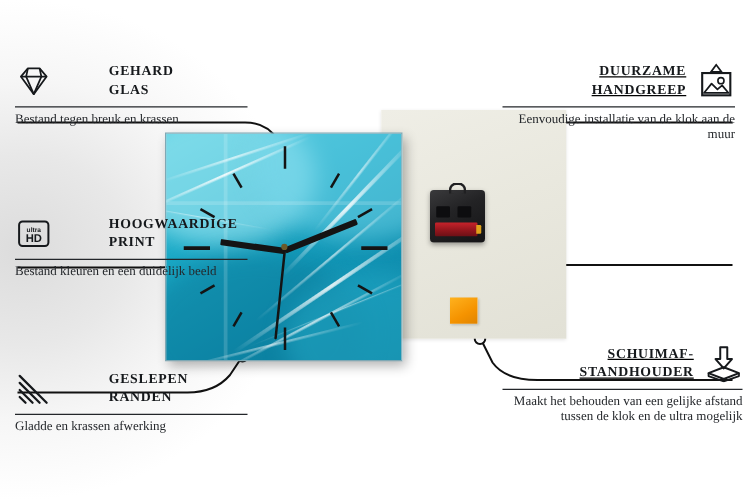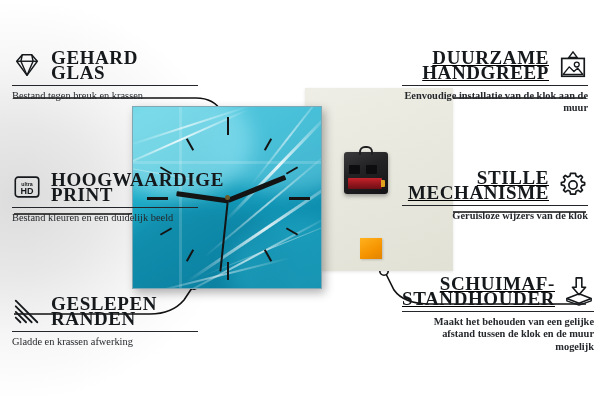--- a/index.html
+++ b/index.html
@@ -25,35 +25,36 @@
   #wires circle { fill: #ffffff; stroke: #111111; stroke-width: 1.6; }
 
   
   .feature { position: absolute; width: 186px; }
   .feature .head { display: flex; align-items: center; gap: 9px; }
   .feature.right .head { flex-direction: row-reverse; text-decoration: underline; }
   .ficon { width: 30px; height: 30px; flex: 0 0 30px; display: block; }
   .ftitle {
     font-family: "Liberation Serif", serif;
     font-weight: bold;
-    font-size: 19px;
+    font-size: 11px;
     line-height: 15px;
     letter-spacing: 0.6px;
     color: #16191c;
     text-transform: uppercase;
+    margin-left: 36px;
   }
   .feature.right .ftitle { text-align: right; }
   .rule { height: 0; border-top: 1.4px solid #23262a; margin: 5px 0 4px 0; }
   .fdesc {
     font-family: "Liberation Serif", serif;
     font-size: 10.4px;
     line-height: 12.4px;
     color: #25282c;
   }
-  .feature.right .fdesc { text-align: right; font-weight: bold; }
+  .feature.right .fdesc { text-align: right; }
 
   
   #feat-gehard-glas      { left: 12px;  top: 50px;  }
   #feat-hoogwaardige-print { left: 12px; top: 172px; }
   #feat-geslepen-randen  { left: 12px;  top: 296px; }
   
   #feat-duurzame-handgreep { left: 402px; top: 50px;  }
   #feat-stille-mechanisme  { left: 402px; top: 170px; }
   #feat-schuimaf-standhouder { left: 402px; top: 276px; }
 
@@ -277,47 +278,30 @@
       </svg>
       <div class="ftitle">
         <span>DUURZAME</span><br>
         <span>HANDGREEP</span>
       </div>
     </div>
     <div class="rule"></div>
     <div class="fdesc">Eenvoudige installatie van de klok aan de muur</div>
   </div>
 
-  <div class="feature right" id="feat-stille-mechanisme">
-    <div class="head">
-      <svg class="ficon" viewBox="0 0 32 32">
-        <path d="M16 3.5 l2.6 0 0.7 3.0 2.3 1.0 2.6 -1.7 1.9 1.9 -1.7 2.6 1.0 2.3 3.0 0.7 0 2.6
-                 -3.0 0.7 -1.0 2.3 1.7 2.6 -1.9 1.9 -2.6 -1.7 -2.3 1.0 -0.7 3.0 -2.6 0 -2.6 0
-                 -0.7 -3.0 -2.3 -1.0 -2.6 1.7 -1.9 -1.9 1.7 -2.6 -1.0 -2.3 -3.0 -0.7 0 -2.6
-                 3.0 -0.7 1.0 -2.3 -1.7 -2.6 1.9 -1.9 2.6 1.7 2.3 -1.0 0.7 -3.0 2.6 0 Z" fill="none" stroke="#16191c" stroke-width="1.8" stroke-linejoin="round"></path>
-        <circle cx="16" cy="16" r="4.4" fill="none" stroke="#16191c" stroke-width="1.8"></circle>
-      </svg>
-      <div class="ftitle">
-        <span>STILLE</span><br>
-        <span>MECHANISME</span>
-      </div>
-    </div>
-    <div class="rule"></div>
-    <div class="fdesc">Geruisloze wijzers van de klok</div>
-  </div>
 
   <div class="feature right" id="feat-schuimaf-standhouder">
     <div class="head">
       <svg class="ficon" viewBox="0 0 32 32">
         <path d="M13 2 L19 2 L19 12 L23 12 L16 20 L9 12 L13 12 Z" fill="none" stroke="#16191c" stroke-width="1.7" stroke-linejoin="round"></path>
         <path d="M16 19 L29 24 L16 29 L3 24 Z" fill="none" stroke="#16191c" stroke-width="1.7" stroke-linejoin="round"></path>
         <path d="M3 24 L3 26.5 L16 31 L29 26.5 L29 24" fill="none" stroke="#16191c" stroke-width="1.5" stroke-linejoin="round"></path>
       </svg>
       <div class="ftitle">
         <span>SCHUIMAF-</span><br>
         <span>STANDHOUDER</span>
       </div>
     </div>
     <div class="rule"></div>
-    <div class="fdesc">Maakt het behouden van een gelijke afstand tussen de klok en de muur mogelijk</div>
+    <div class="fdesc">Maakt het behouden van een gelijke afstand tussen de klok en de ultra mogelijk</div>
   </div>
 
 </div>
 
 </body></html>

